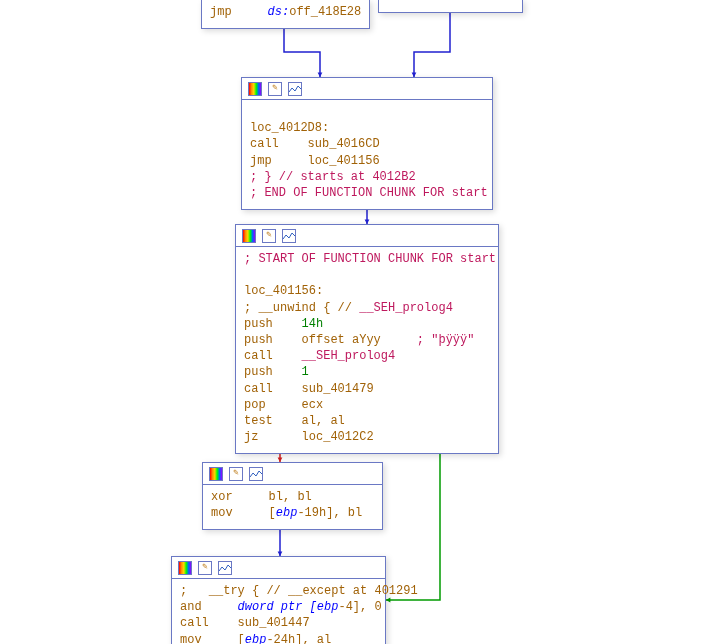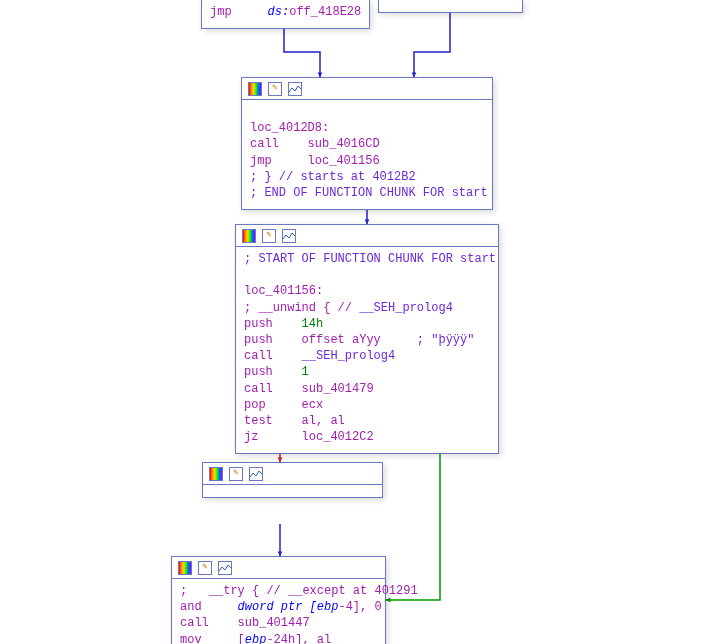--- a/index.html
+++ b/index.html
@@ -47,22 +47,22 @@
   .rainbow {
     background: linear-gradient(90deg,#f00 0%,#ff8c00 20%,#ffd700 40%,#0f0 60%,#06f 80%,#90f 100%);
   }
   .chart-icn { width: 12px; height: 10px; }
   .chart-icn svg { display:block; }
   .body {
     padding: 4px 8px 8px 8px;
     white-space: pre;
     line-height: 1.35;
   }
-  .kw-navy { color: #a21caf; }
-  .kw-gray { color: #6d28d9; }
+  .kw-navy { color: #a16207; }
+  .kw-gray { color: #be185d; }
   .kw-blue { color: #0000ff; font-style: italic; }
   svg.edges { position: absolute; top:0; left:0; overflow: visible; }
 </style>
 </head>
 <body>
 
 <div class="canvas" id="canvas">
     <svg class="edges" width="714" height="644">
       <path d="M 284 22 L 284 52 L 320 52 L 320 77" stroke="#2020d0" stroke-width="1.5" fill="none"></path>
       <polygon points="320,77 317.602872306979,72.61208719054814 322.397127693021,72.61208719054814" fill="#2020d0"></polygon>
@@ -122,21 +122,21 @@
           <span style="color:#c08020">✎</span>
         </span>
         <span class="icon-sq">
           <span class="chart-icn">
             <svg width="12" height="10">
               <polyline points="0,8 3,4 6,7 9,2 12,5" stroke="#3060c0" stroke-width="1" fill="none"></polyline>
             </svg>
           </span>
         </span>
       </div>
-      <div class="body"></div>
+      <div class="body"><div><span class="kw-navy">xor     </span><span class="kw-navy">bl, bl</span></div><div><span class="kw-navy">mov     [</span><span class="kw-blue">ebp</span><span class="kw-navy">-19h], </span><span class="kw-navy">bl</span></div></div>
     </div>
     <div class="block" style="left: 171px; top: 556px; width: 215px; border-bottom: none;">
       <div class="titlebar">
         <span class="icon-sq rainbow"></span>
         <span class="icon-sq">
           <span style="color:#c08020">✎</span>
         </span>
         <span class="icon-sq">
           <span class="chart-icn">
             <svg width="12" height="10">

